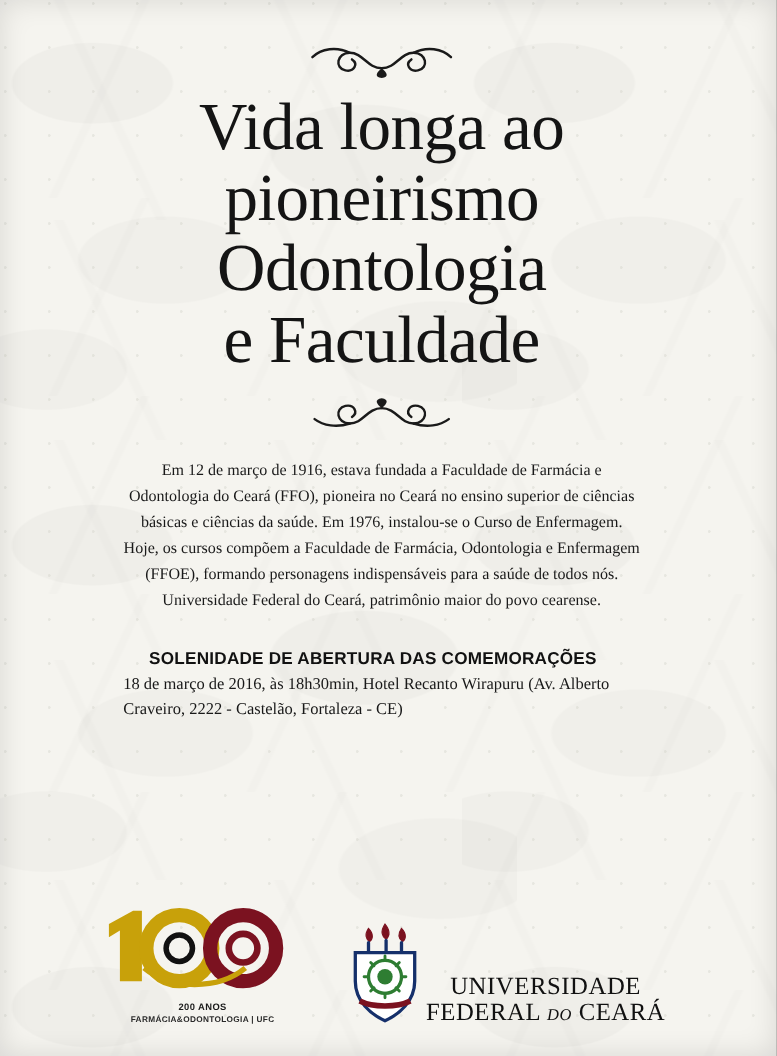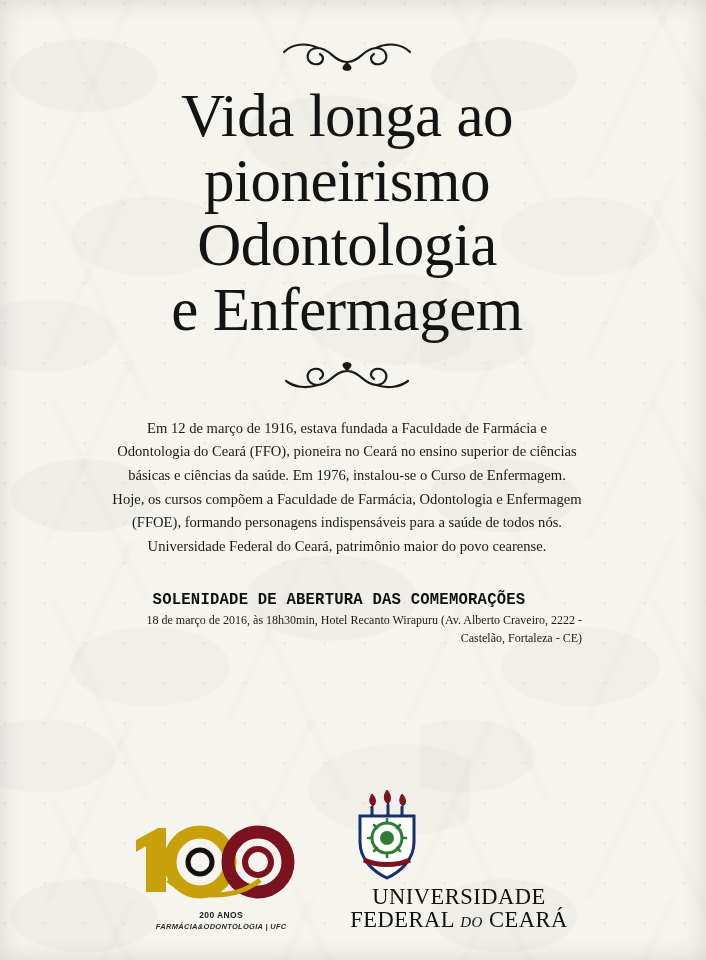--- a/index.html
+++ b/index.html
@@ -82,32 +82,32 @@
     text-align: center;
     font-family: "Liberation Serif", serif;
     font-size: 14.6px;
     line-height: 1.62;
     color: #191919;
   }
 
   .event-title {
     margin: 16px 16px 0 0;
     text-align: center;
-    font-family: Liberation Mono, monospace;
+    font-family: Liberation Sans, sans-serif;
     font-weight: bold;
     font-size: 15.6px;
     color: #111;
     letter-spacing: 0.2px;
   }
   .event-details {
     margin: 2px 0 0 0;
     width: 470px;
-    text-align: right;
-    font-family: "Liberation Serif", serif;
-    font-size: 12px;
+    text-align: left;
+    font-family: "Liberation Serif", serif;
+    font-size: 15px;
     line-height: 1.5;
     color: #191919;
   }
 
   .logos {
     margin-top: auto;
     margin-bottom: 18px;
     width: 100%;
     display: flex;
     align-items: flex-end;
@@ -126,26 +126,25 @@
     letter-spacing: 0.4px;
     color: #1b1b1b;
     line-height: 1.35;
   }
   .logo-caption .sub {
     display: block;
     font-size: 7.5px;
     letter-spacing: 0.3px;
     color: #2a2a2a;
     font-weight: bold;
-    font-style: italic;
   }
   .ufc-block {
     display: flex;
-    flex-direction: column;
-    align-items: flex-start;
+    flex-direction: row;
+    align-items: flex-end;
   }
   .ufc-name {
     margin-top: 3px;
     text-align: center;
     font-family: "Liberation Serif", serif;
     color: #111;
     line-height: 1.05;
   }
   .ufc-name .l1 {
     display: block;
@@ -175,21 +174,21 @@
         <path d="M56 8 C 44 2, 30 4, 22 12"></path>
         <path d="M114 8 C 126 2, 140 4, 148 12"></path>
         <path d="M85 22 C 80 26, 78 30, 85 31 C 92 30, 90 26, 85 22Z" fill="#1a1a1a" stroke="none"></path>
       </svg>
     </div>
 
     <h1 class="headline">
       <span class="line">Vida longa ao</span>
       <span class="line">pioneirismo</span>
       <span class="line">Odontologia</span>
-      <span class="line">e Enfermagem</span>
+      <span class="line">e Faculdade</span>
     </h1>
 
     <div class="flourish flourish-bottom">
       <svg width="170" height="30" viewBox="0 0 170 30" fill="none" stroke="#1a1a1a" stroke-width="2.2" stroke-linecap="round">
         <path d="M85 10 C 72 10, 68 24, 56 24 C 44 24, 42 10, 52 8 C 60 6.4, 64 14, 58 18"></path>
         <path d="M85 10 C 98 10, 102 24, 114 24 C 126 24, 128 10, 118 8 C 110 6.4, 106 14, 112 18"></path>
         <path d="M56 24 C 44 28, 32 26, 24 20"></path>
         <path d="M114 24 C 126 28, 138 26, 146 20"></path>
         <path d="M85 10 C 80 6, 78 2, 85 1 C 92 2, 90 6, 85 10Z" fill="#1a1a1a" stroke="none"></path>
       </svg>

